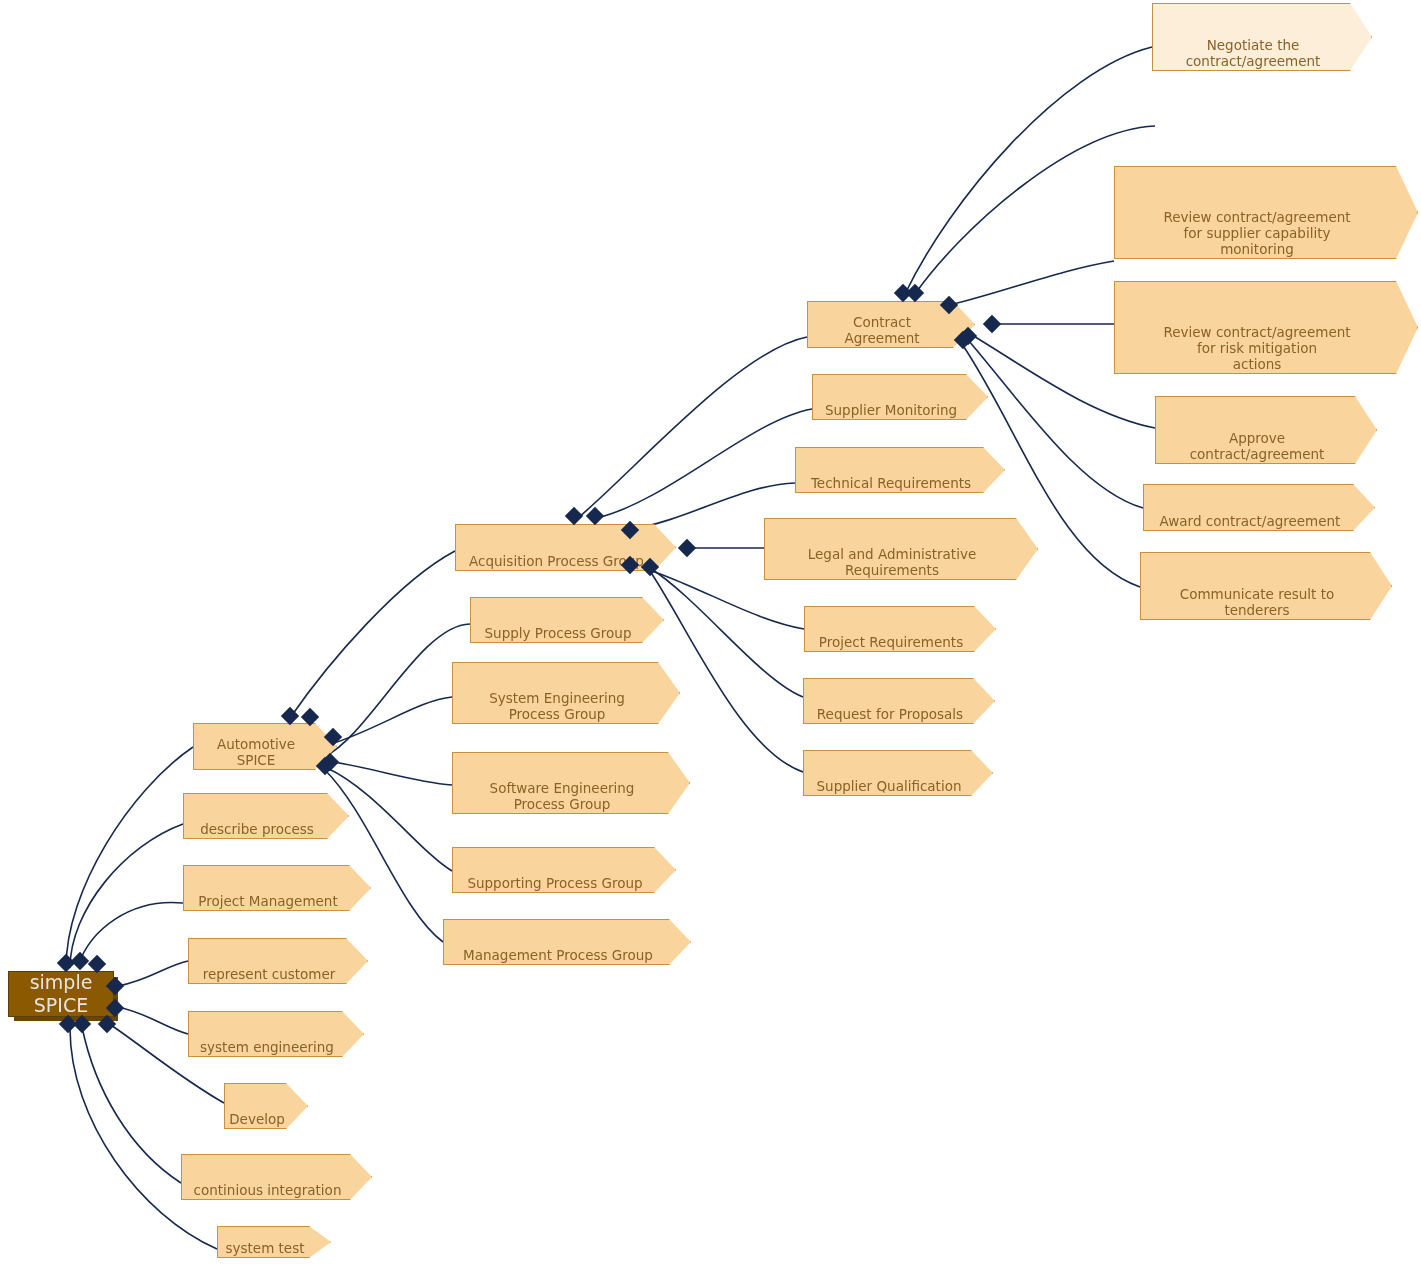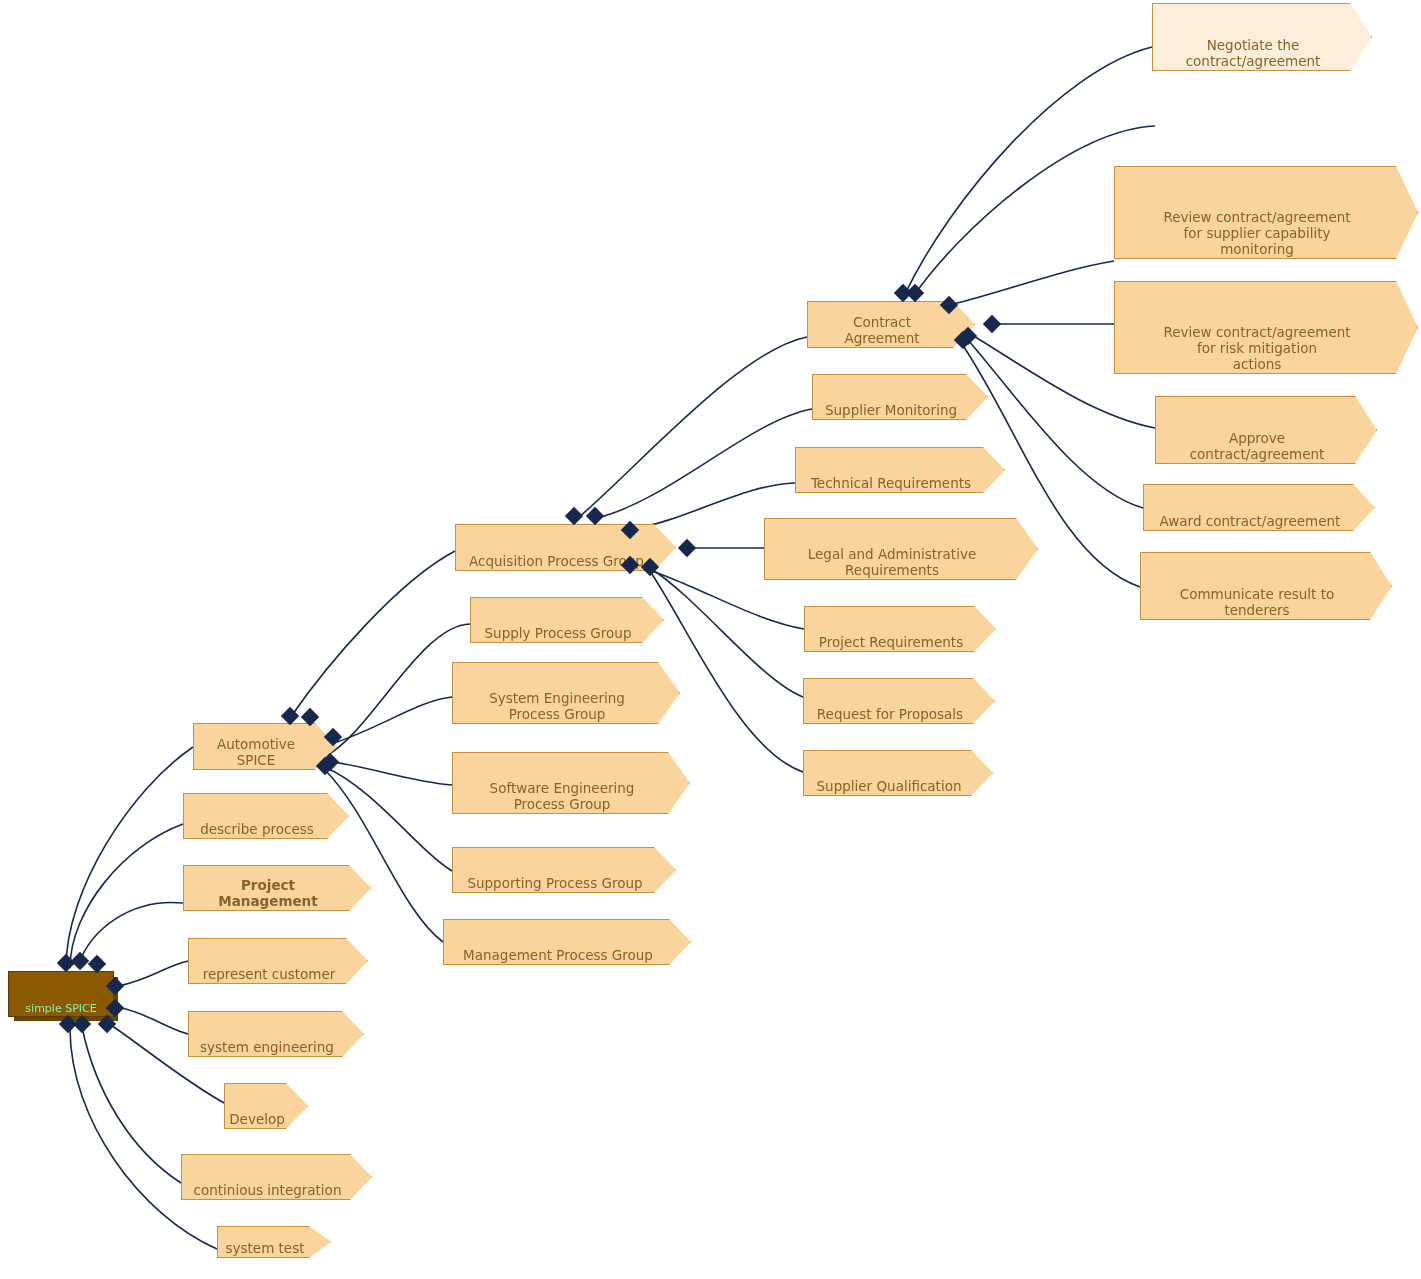--- a/index.html
+++ b/index.html
@@ -43,23 +43,23 @@
     border: 1px solid #c9913c;
     clip-path: polygon(0 0, calc(100% - 22px) 0, 100% 50%, calc(100% - 22px) 100%, 0 100%);
     padding-right: 24px;
   }
   .node.arrow.light {
     background: #fdeeda;
   }
   .node.root {
     background: #8b5a00;
     border: 1px solid #5e3d00;
-    color: #86efac;
+    color: #e5e5e5;
     box-shadow: 5px 5px 0 -1px #6b4600;
-    font-size: 11px;
+    font-size: 19px;
   }
   .link-dot {
     position: absolute;
     width: 13px;
     height: 13px;
     background: #16284d;
     transform: translate(-50%, -50%) rotate(45deg);
   }
 </style>
 </head>
@@ -101,21 +101,21 @@
   <div class="node root" style="left:8px;top:971px;width:106px;height:46px;">
     <span>simple SPICE</span>
   </div>
 
   <div class="node arrow" style="left:193px;top:723px;width:144px;height:47px;">
     <span>Automotive SPICE</span>
   </div>
   <div class="node arrow" style="left:183px;top:793px;width:166px;height:46px;">
     <span>describe process</span>
   </div>
-  <div class="node arrow" style="left:183px;top:865px;width:188px;height:46px;font-weight:bold;">
+  <div class="node arrow" style="left:183px;top:865px;width:188px;height:46px;">
     <span>Project Management</span>
   </div>
   <div class="node arrow" style="left:188px;top:938px;width:180px;height:46px;">
     <span>represent customer</span>
   </div>
   <div class="node arrow" style="left:188px;top:1011px;width:176px;height:46px;">
     <span>system engineering</span>
   </div>
   <div class="node arrow" style="left:224px;top:1083px;width:84px;height:46px;">
     <span>Develop</span>

